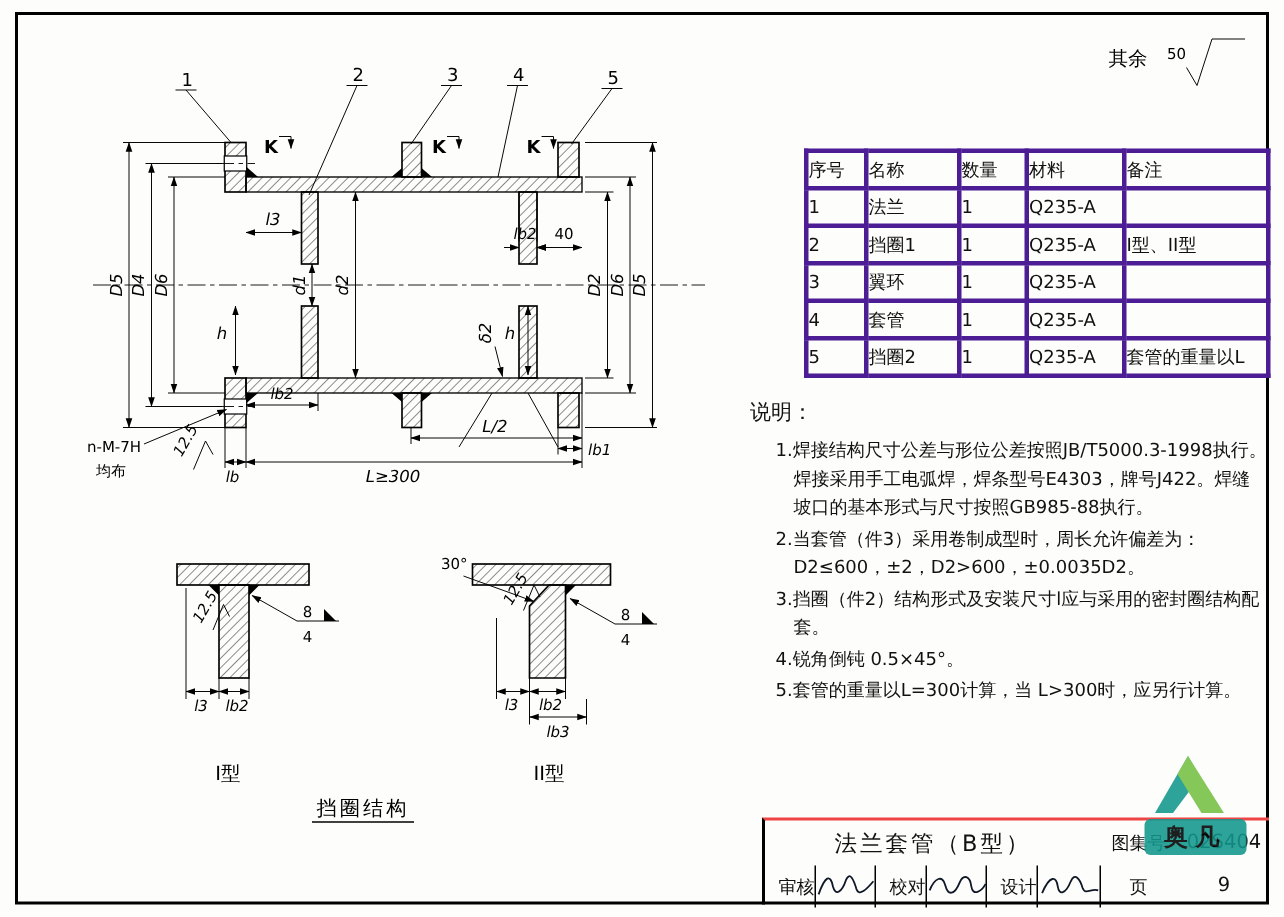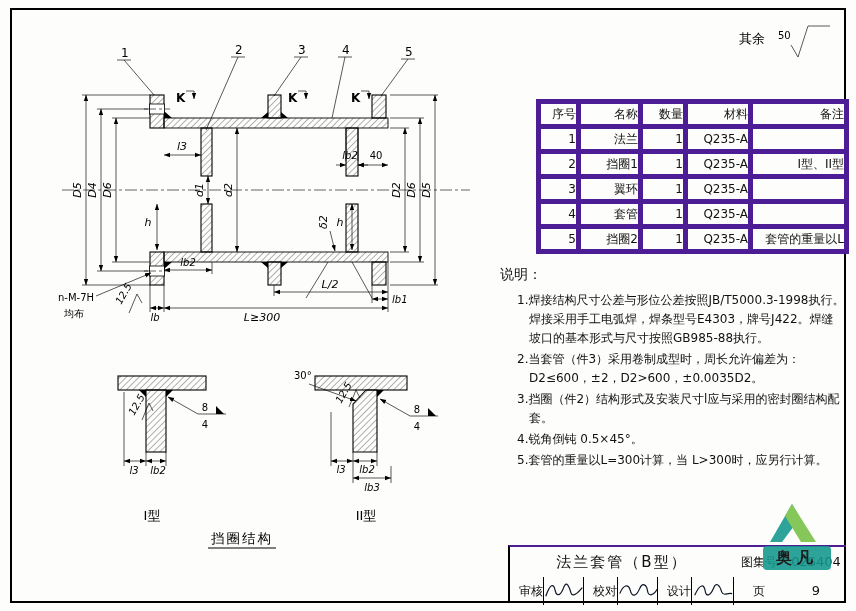--- a/index.html
+++ b/index.html
@@ -25,31 +25,31 @@
   .ct  { font:12px "DejaVu Sans",sans-serif; }
   .kt  { font:bold 12px "DejaVu Sans",sans-serif; }
   .lbl { font:13px "DejaVu Sans",sans-serif; }
   .cap { font:13.5px "DejaVu Sans",sans-serif; letter-spacing:2px; }
   .fin { font:13px "DejaVu Sans",sans-serif; }
 
   .mat-title { position:absolute; left:536px; top:66px; width:308px; z-index:3;
                text-align:center; font-size:14px; letter-spacing:8px; }
   table.mat { position:absolute; left:536px; top:99px; z-index:3;
               border-collapse:collapse; table-layout:fixed; width:308px; }
-  table.mat th, table.mat td { border:5px solid #4c1d95; text-align:right;
+  table.mat th, table.mat td { border:3px solid #4c1d95; text-align:left;
               font-size:12px; font-weight:normal; height:25px; padding:0;
               overflow:hidden; white-space:nowrap; }
 
   .notes-title { position:absolute; left:500px; top:266px; z-index:3; font-size:14px; }
   .notes { position:absolute; left:517px; top:291px; width:328px; z-index:3;
            font-size:12px; line-height:19px; }
   .notes p { margin:0 0 2px 0; padding-left:12px; text-indent:-12px; }
 
   .tblock { position:absolute; left:508px; top:545px; width:338px; height:58px;
-            border-left:2px solid #000; border-top:2px solid #4c1d95; z-index:3; }
+            border-left:2px solid #000; border-top:2px solid #ef4444; z-index:3; }
   .tblock .cell { position:absolute; border-color:#000; border-style:solid;
                   border-width:0; text-align:center; overflow:visible; }
   .tb-title { left:0; top:0; width:224px; height:30px; line-height:30px;
               font-size:15px; letter-spacing:2px; border-right-width:1px; border-bottom-width:1px; }
   .tb-atlas-label { left:224px; top:0; width:50px; height:30px; line-height:30px;
               font-size:12px; border-right-width:1px; border-bottom-width:1px; }
   .tb-atlas-no { left:274px; top:0; width:64px; height:30px; line-height:30px;
               font-size:13px; border-bottom-width:1px; }
   .sigrow { position:absolute; left:0; top:30px; width:224px; height:28px; }
   .sigrow .c { position:absolute; top:0; height:28px; line-height:28px;

